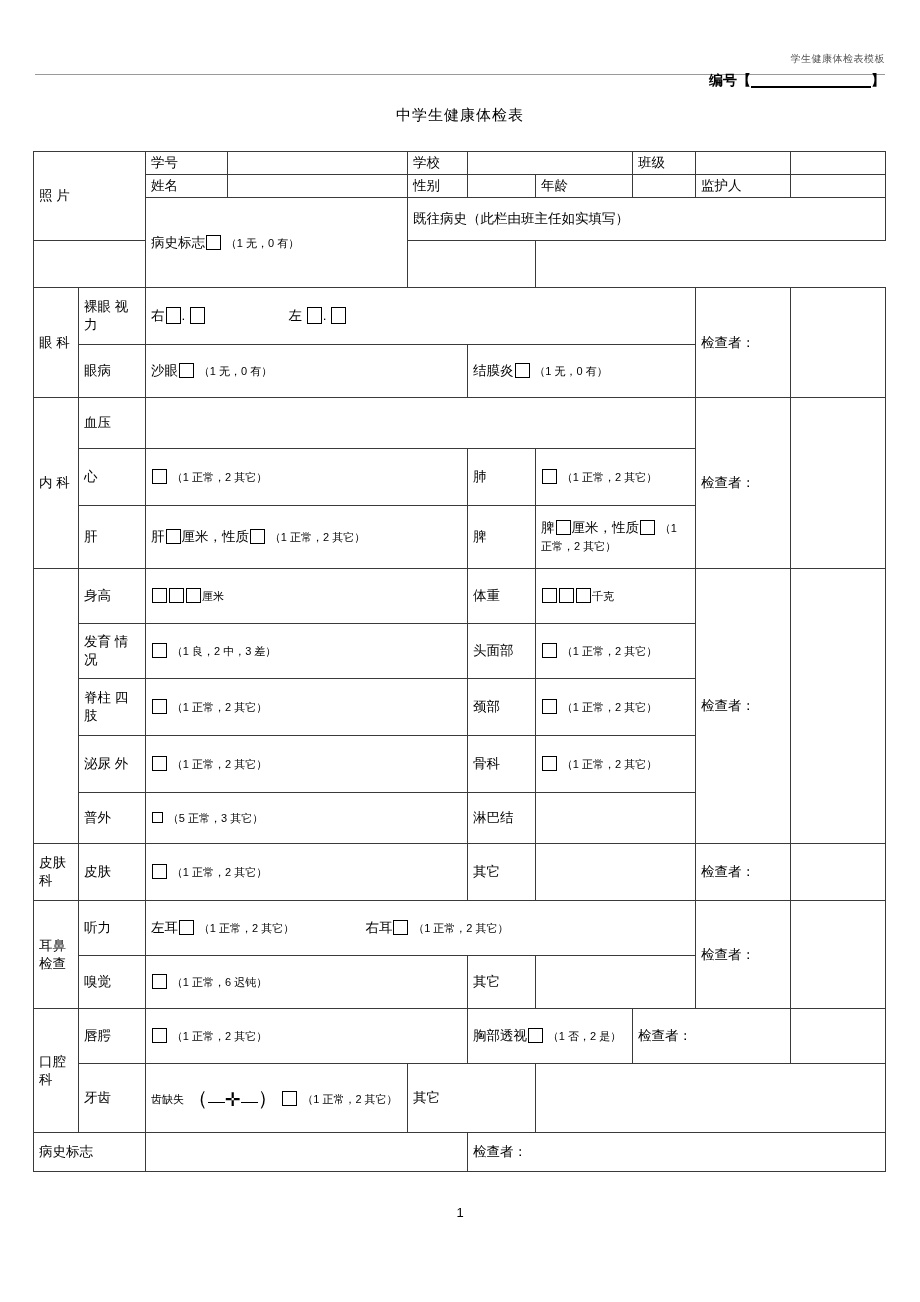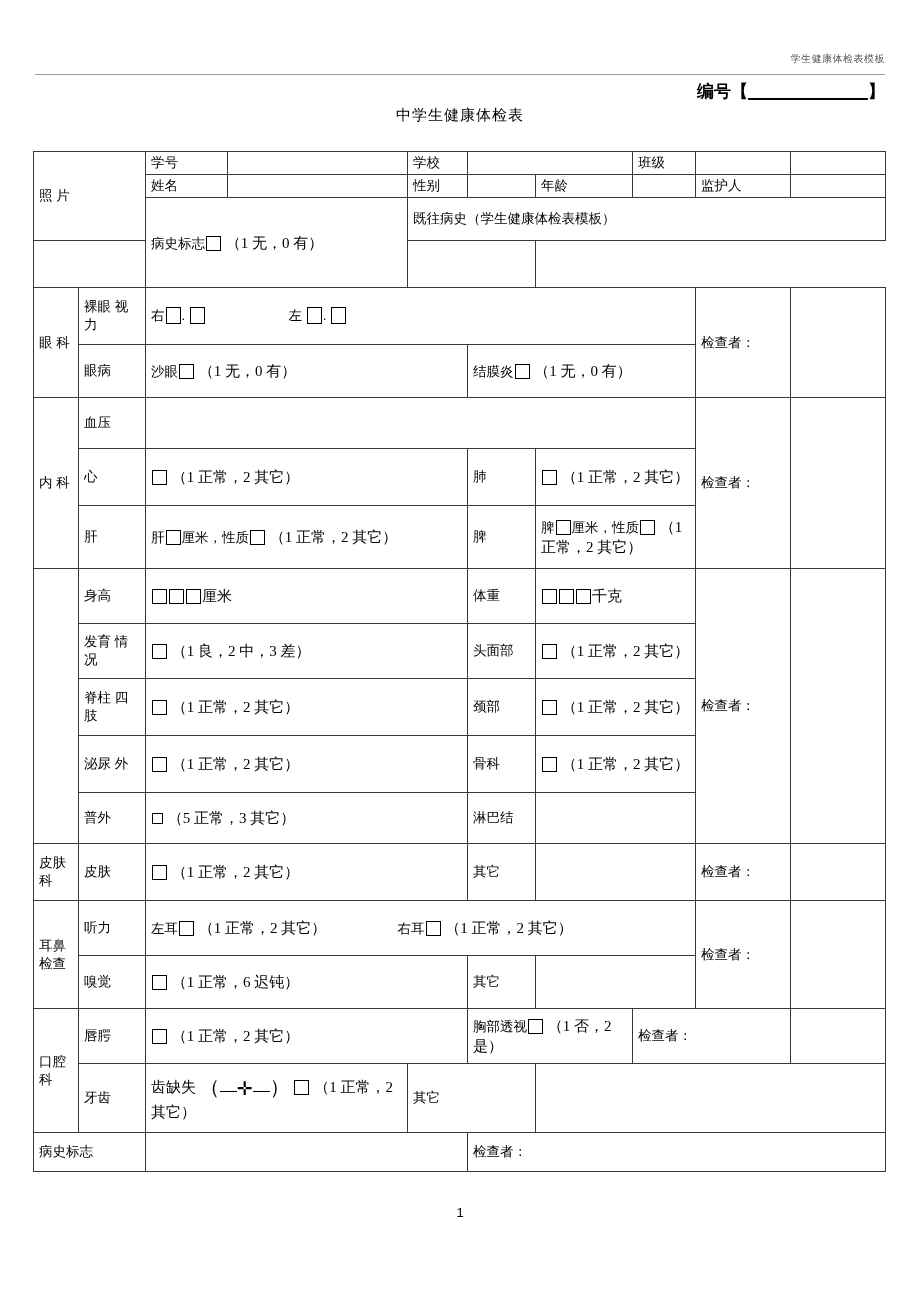--- a/index.html
+++ b/index.html
@@ -37,22 +37,22 @@
     position: absolute;
     left: 35px;
     top: 74px;
     width: 850px;
     height: 1px;
     background: #9a9a9a;
   }
   .numbox {
     position: absolute;
     right: 35px;
-    top: 80px;
-    font-size: 17px;
+    top: 72px;
+    font-size: 14px;
     font-weight: bold;
     letter-spacing: 0px;
     white-space: nowrap;
   }
   .numbox .uline {
     display: inline-block;
     width: 120px;
     border-bottom: 2px solid #000;
     vertical-align: -3px;
   }
@@ -107,22 +107,21 @@
     height: 11px;
     border-width: 1.2px;
     vertical-align: -1px;
   }
   .cb.tall {
     width: 15px;
     height: 17px;
     vertical-align: -4px;
   }
   .note {
-    font-size: 15px;
-    font-family: Liberation Serif, serif;
+    font-size: 11px;
   }
   .big-paren {
     font-size: 20px;
     vertical-align: -2px;
   }
   .plus {
     font-size: 19px;
     font-weight: bold;
     vertical-align: -1px;
   }
@@ -193,21 +192,21 @@
         <td>&nbsp;</td>
         <td class="pad8">监护人</td>
         <td>&nbsp;</td>
       </tr>
 
       <tr>
         <td colspan="2" rowspan="2" style="height:80px" class="pad8">
           <span>病史标志</span><span class="cb"></span>
           <span class="note">（1 无，0 有）</span>
         </td>
-        <td colspan="6" class="pad8" style="height:38px;vertical-align:middle">既往病史（学生健康体检表模板）</td>
+        <td colspan="6" class="pad8" style="height:38px;vertical-align:middle">既往病史（此栏由班主任如实填写）</td>
       </tr>
       <tr>
         <td colspan="6" style="height:42px">&nbsp;</td>
       </tr>
 
       <tr>
         <td rowspan="2" class="vlabel">眼 科</td>
         <td class="vlabel" style="height:52px">裸眼 视力</td>
         <td colspan="6" class="pad8">
           <span>右</span><span class="cb tall"></span><span>.</span>&nbsp;<span class="cb tall"></span>

